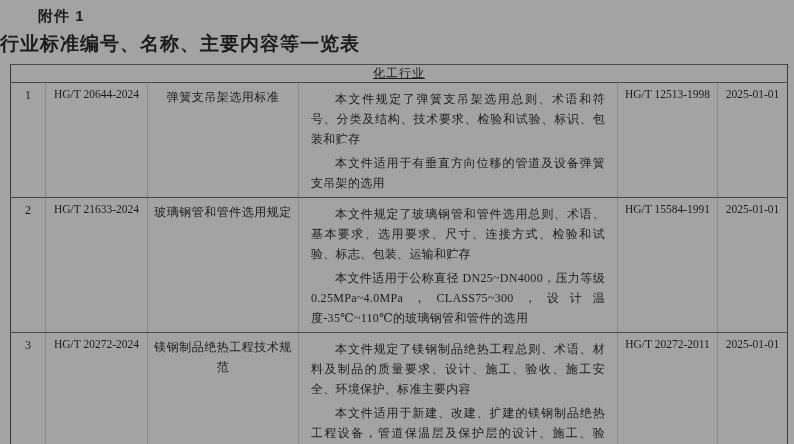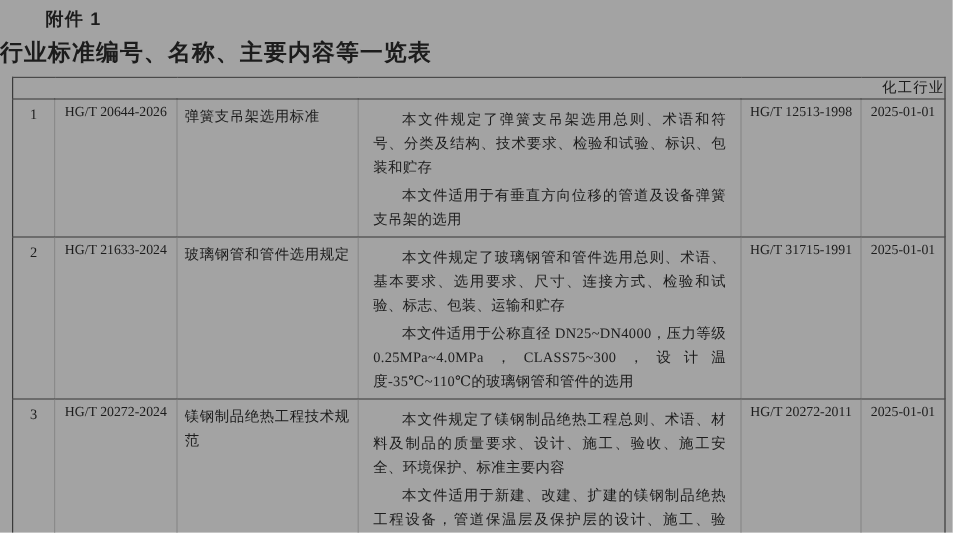--- a/index.html
+++ b/index.html
@@ -61,39 +61,40 @@
   .hdr-row th {
     height: 28px;
     text-align: center;
     vertical-align: middle;
     font-size: 12px;
     letter-spacing: 1px;
   }
   .section-row td {
     height: 17px;
     font-weight: bold;
-    text-align: right;
+    text-align: center;
     vertical-align: middle;
     padding-left: 5px;
     letter-spacing: 1px;
+    text-decoration: underline;
   }
   .data-row .c-no {
     text-align: center;
     padding-top: 5px;
   }
   .data-row .c-code,
   .data-row .c-repl,
   .data-row .c-date {
     text-align: center;
     padding-top: 5px;
     white-space: nowrap;
     font-size: 11.5px;
   }
   .data-row .c-name {
-    text-align: left;
+    text-align: center;
     padding: 4px 6px 0 6px;
     line-height: 20px;
     letter-spacing: 0.5px;
   }
   .data-row .c-content {
     padding: 2px 8px 0 8px;
   }
   .c-content p.para {
     margin: 4px;
     text-indent: 2em;
@@ -125,39 +126,39 @@
     </colgroup>
 
     <tbody>
 
     <tr class="section-row">
       <td colspan="6">化工行业</td>
     </tr>
 
     <tr class="data-row r1">
       <td class="c-no">1</td>
-      <td class="c-code">HG/T 20644-2026</td>
+      <td class="c-code">HG/T 20644-2024</td>
       <td class="c-name">弹簧支吊架选用标准</td>
       <td class="c-content">
         <p class="para">本文件规定了弹簧支吊架选用总则、术语和符号、分类及结构、技术要求、检验和试验、标识、包装和贮存</p>
         <p class="para">本文件适用于有垂直方向位移的管道及设备弹簧支吊架的选用</p>
       </td>
       <td class="c-repl">HG/T 12513-1998</td>
       <td class="c-date">2025-01-01</td>
     </tr>
 
     <tr class="data-row r2">
       <td class="c-no">2</td>
       <td class="c-code">HG/T 21633-2024</td>
       <td class="c-name">玻璃钢管和管件选用规定</td>
       <td class="c-content">
         <p class="para">本文件规定了玻璃钢管和管件选用总则、术语、基本要求、选用要求、尺寸、连接方式、检验和试验、标志、包装、运输和贮存</p>
         <p class="para">本文件适用于公称直径 DN25~DN4000，压力等级 0.25MPa~4.0MPa，CLASS75~300，设计温度-35℃~110℃的玻璃钢管和管件的选用</p>
       </td>
-      <td class="c-repl">HG/T 31715-1991</td>
+      <td class="c-repl">HG/T 15584-1991</td>
       <td class="c-date">2025-01-01</td>
     </tr>
 
     <tr class="data-row r3">
       <td class="c-no">3</td>
       <td class="c-code">HG/T 20272-2024</td>
       <td class="c-name">镁钢制品绝热工程技术规范</td>
       <td class="c-content">
         <p class="para">本文件规定了镁钢制品绝热工程总则、术语、材料及制品的质量要求、设计、施工、验收、施工安全、环境保护、标准主要内容</p>
         <p class="para">本文件适用于新建、改建、扩建的镁钢制品绝热工程设备，管道保温层及保护层的设计、施工、验收、施工安全、环境保护和运行与维护的全生命周期质量控制</p>

